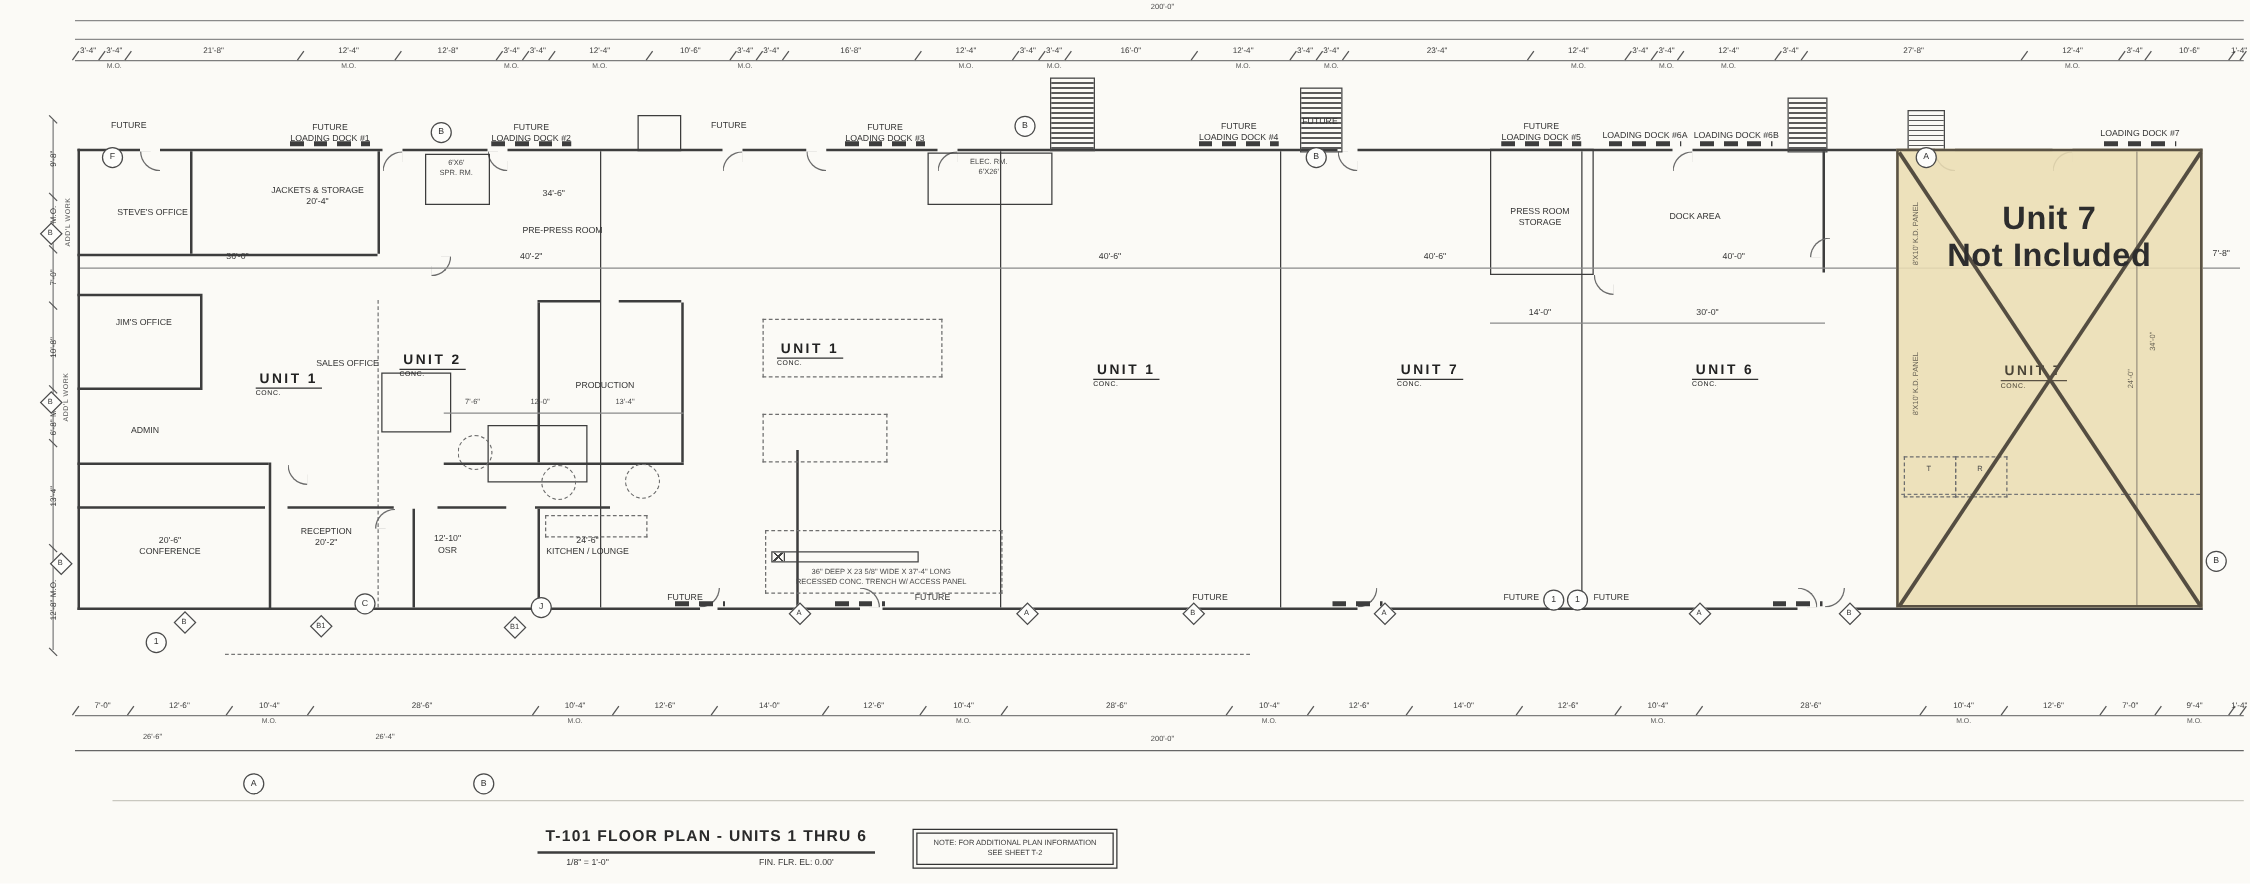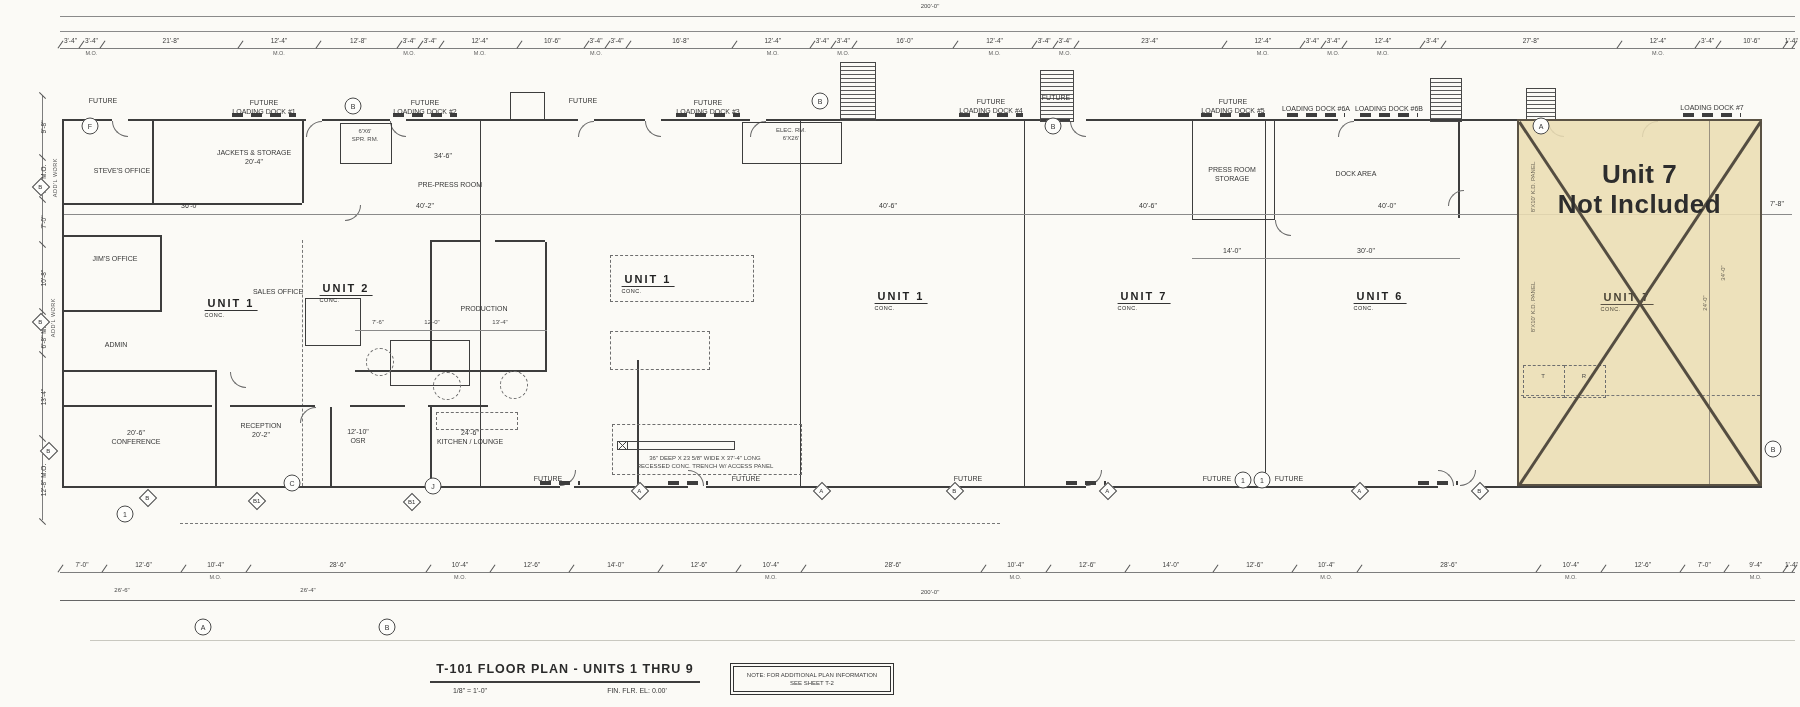--- a/index.html
+++ b/index.html
@@ -538,21 +538,21 @@
   <div class="tag" style="left:1108px;top:491px;">
       <span>A</span>
     </div>
   <div class="tag" style="left:1360px;top:491px;">
       <span>A</span>
     </div>
   <div class="tag" style="left:1480px;top:491px;">
       <span>B</span>
     </div>
 
-  <div class="titleTxt">T-101   FLOOR PLAN  -  UNITS 1 THRU 9</div>
+  <div class="titleTxt">T-101   FLOOR PLAN  -  UNITS 1 THRU 6</div>
   <div class="w" style="left:430px;top:681px;width:270px;height:2px;"></div>
   <div class="lbl" style="left:470px;top:686px;">1/8" = 1'-0"</div>
   <div class="lbl" style="left:637px;top:686px;">FIN. FLR. EL: 0.00'</div>
   <div class="notebox">
     <div class="in">NOTE: FOR ADDITIONAL PLAN INFORMATION
 SEE SHEET T-2</div>
   </div>
 
 </div>
 

